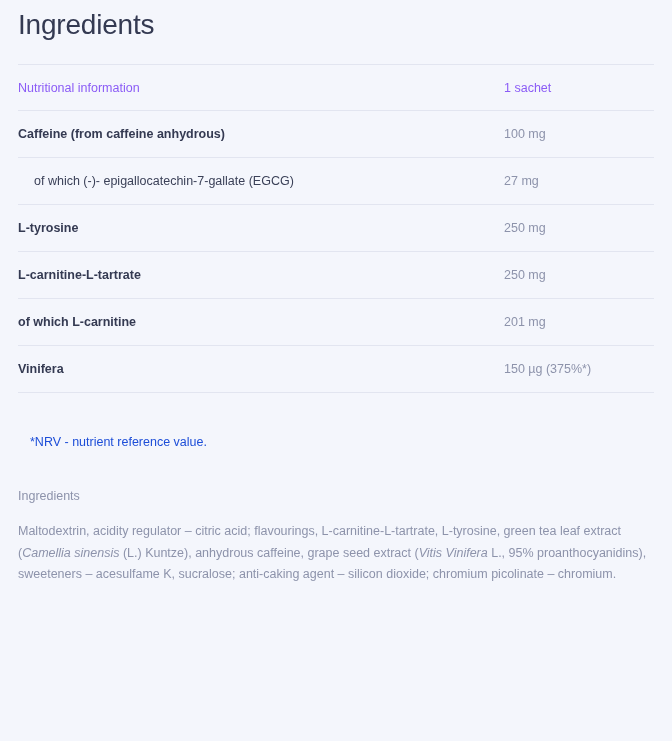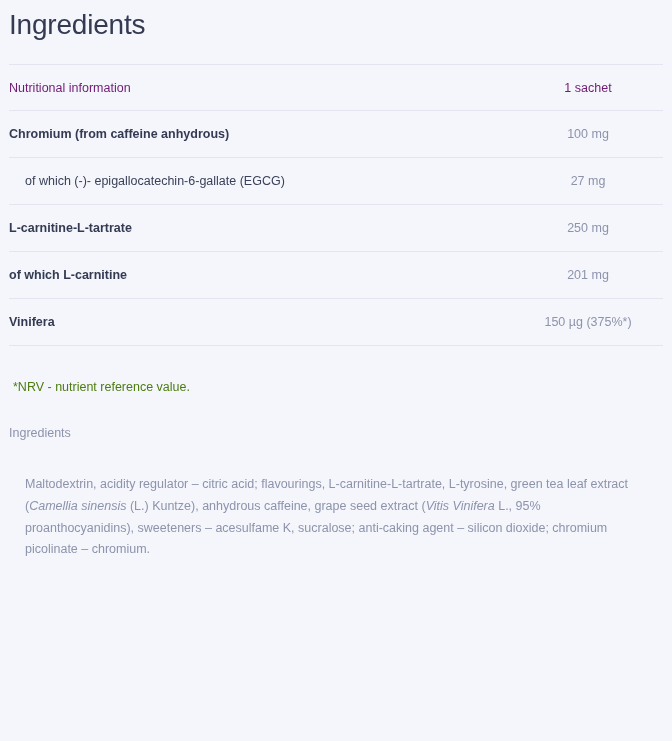--- a/index.html
+++ b/index.html
@@ -11,21 +11,21 @@
     width: 672px;
     height: 741px;
     font-family: "Liberation Sans", sans-serif;
     color: #3b4158;
     overflow: hidden;
   }
   .page {
     width: 672px;
     height: 741px;
     box-sizing: border-box;
-    padding: 0 9px;
+    padding: 0 18px;
     background: #f4f6fc;
   }
   .title {
     font-size: 28px;
     font-weight: 400;
     color: #343a52;
     letter-spacing: -0.2px;
     margin: 0;
     padding: 8px 0 22px 0;
     line-height: 1.2;
@@ -45,57 +45,57 @@
     padding: 15px 0 14px 0;
     font-size: 12.5px;
     line-height: 1.35;
     vertical-align: middle;
   }
   td.label {
     text-align: left;
     color: #3b4158;
   }
   td.value {
-    text-align: center;
+    text-align: left;
     color: #8d93ab;
     white-space: nowrap;
     width: 150px;
   }
   tr.head td.label,
   tr.head td.value {
-    color: #701a75;
+    color: #8b5cf6;
     font-weight: 400;
   }
   tr.bold td.label {
     font-weight: 700;
     color: #343a52;
   }
   tr.indent td.label {
     padding-left: 16px;
     font-weight: 400;
     color: #3b4158;
   }
   .nrv-note {
     font-size: 12.5px;
-    color: #4d7c0f;
+    color: #1d4ed8;
     padding: 30px 0 0 0;
-    margin: 4px;
+    margin: 12px;
   }
   .section-heading {
     font-size: 12.5px;
     color: #8d93ab;
     padding: 28px 0 0 0;
     margin: 0;
   }
   .ingredients-body {
     font-size: 12.5px;
     line-height: 1.75;
     color: #8d93ab;
     padding: 18px 0 0 0;
-    margin: 16px;
+    margin: 0;
     max-width: 650px;
   }
   .ingredients-body i {
     font-style: italic;
   }
 </style>
 </head>
 <body>
 
 <div class="page">
@@ -103,31 +103,35 @@
   <h1 class="title">Ingredients</h1>
 
   <table class="nutrition">
     <tbody>
       <tr class="head">
         <td class="label">Nutritional information</td>
         <td class="value">1 sachet</td>
       </tr>
 
       <tr class="bold">
-        <td class="label">Chromium (from caffeine anhydrous)</td>
+        <td class="label">Caffeine (from caffeine anhydrous)</td>
         <td class="value">100 mg</td>
       </tr>
 
 
       <tr class="indent">
-        <td class="label">of which (-)- epigallocatechin-6-gallate (EGCG)</td>
+        <td class="label">of which (-)- epigallocatechin-7-gallate (EGCG)</td>
         <td class="value">27 mg</td>
       </tr>
 
 
+      <tr class="bold">
+        <td class="label">L-tyrosine</td>
+        <td class="value">250 mg</td>
+      </tr>
 
       <tr class="bold">
         <td class="label">L-carnitine-L-tartrate</td>
         <td class="value">250 mg</td>
       </tr>
 
       <tr class="bold">
         <td class="label">of which L-carnitine</td>
         <td class="value">201 mg</td>
       </tr>

